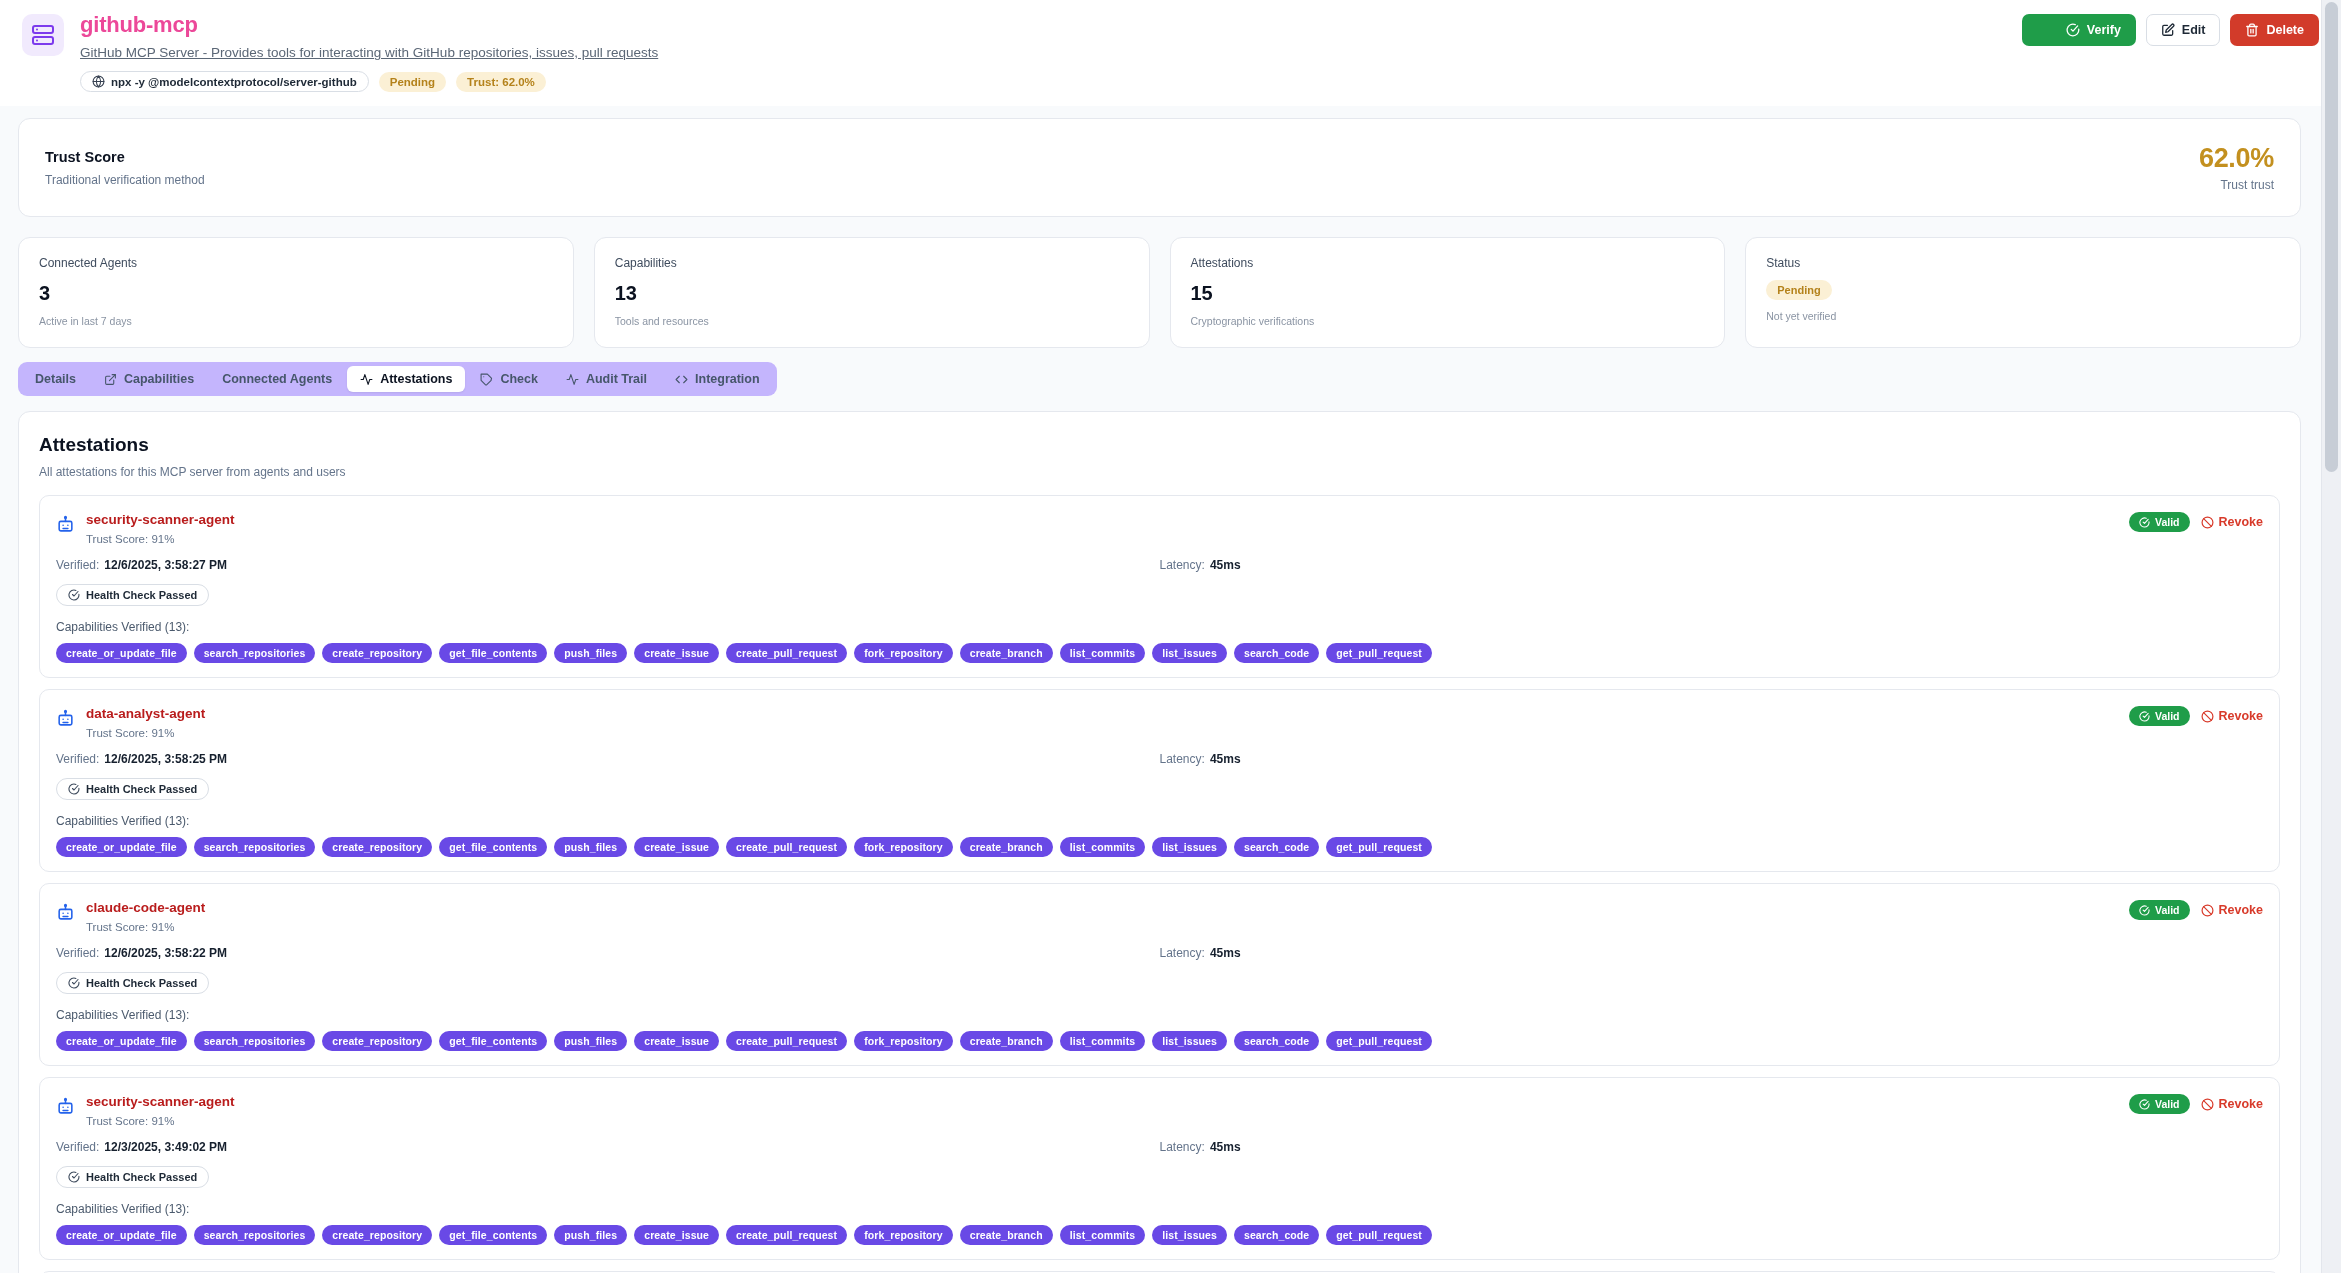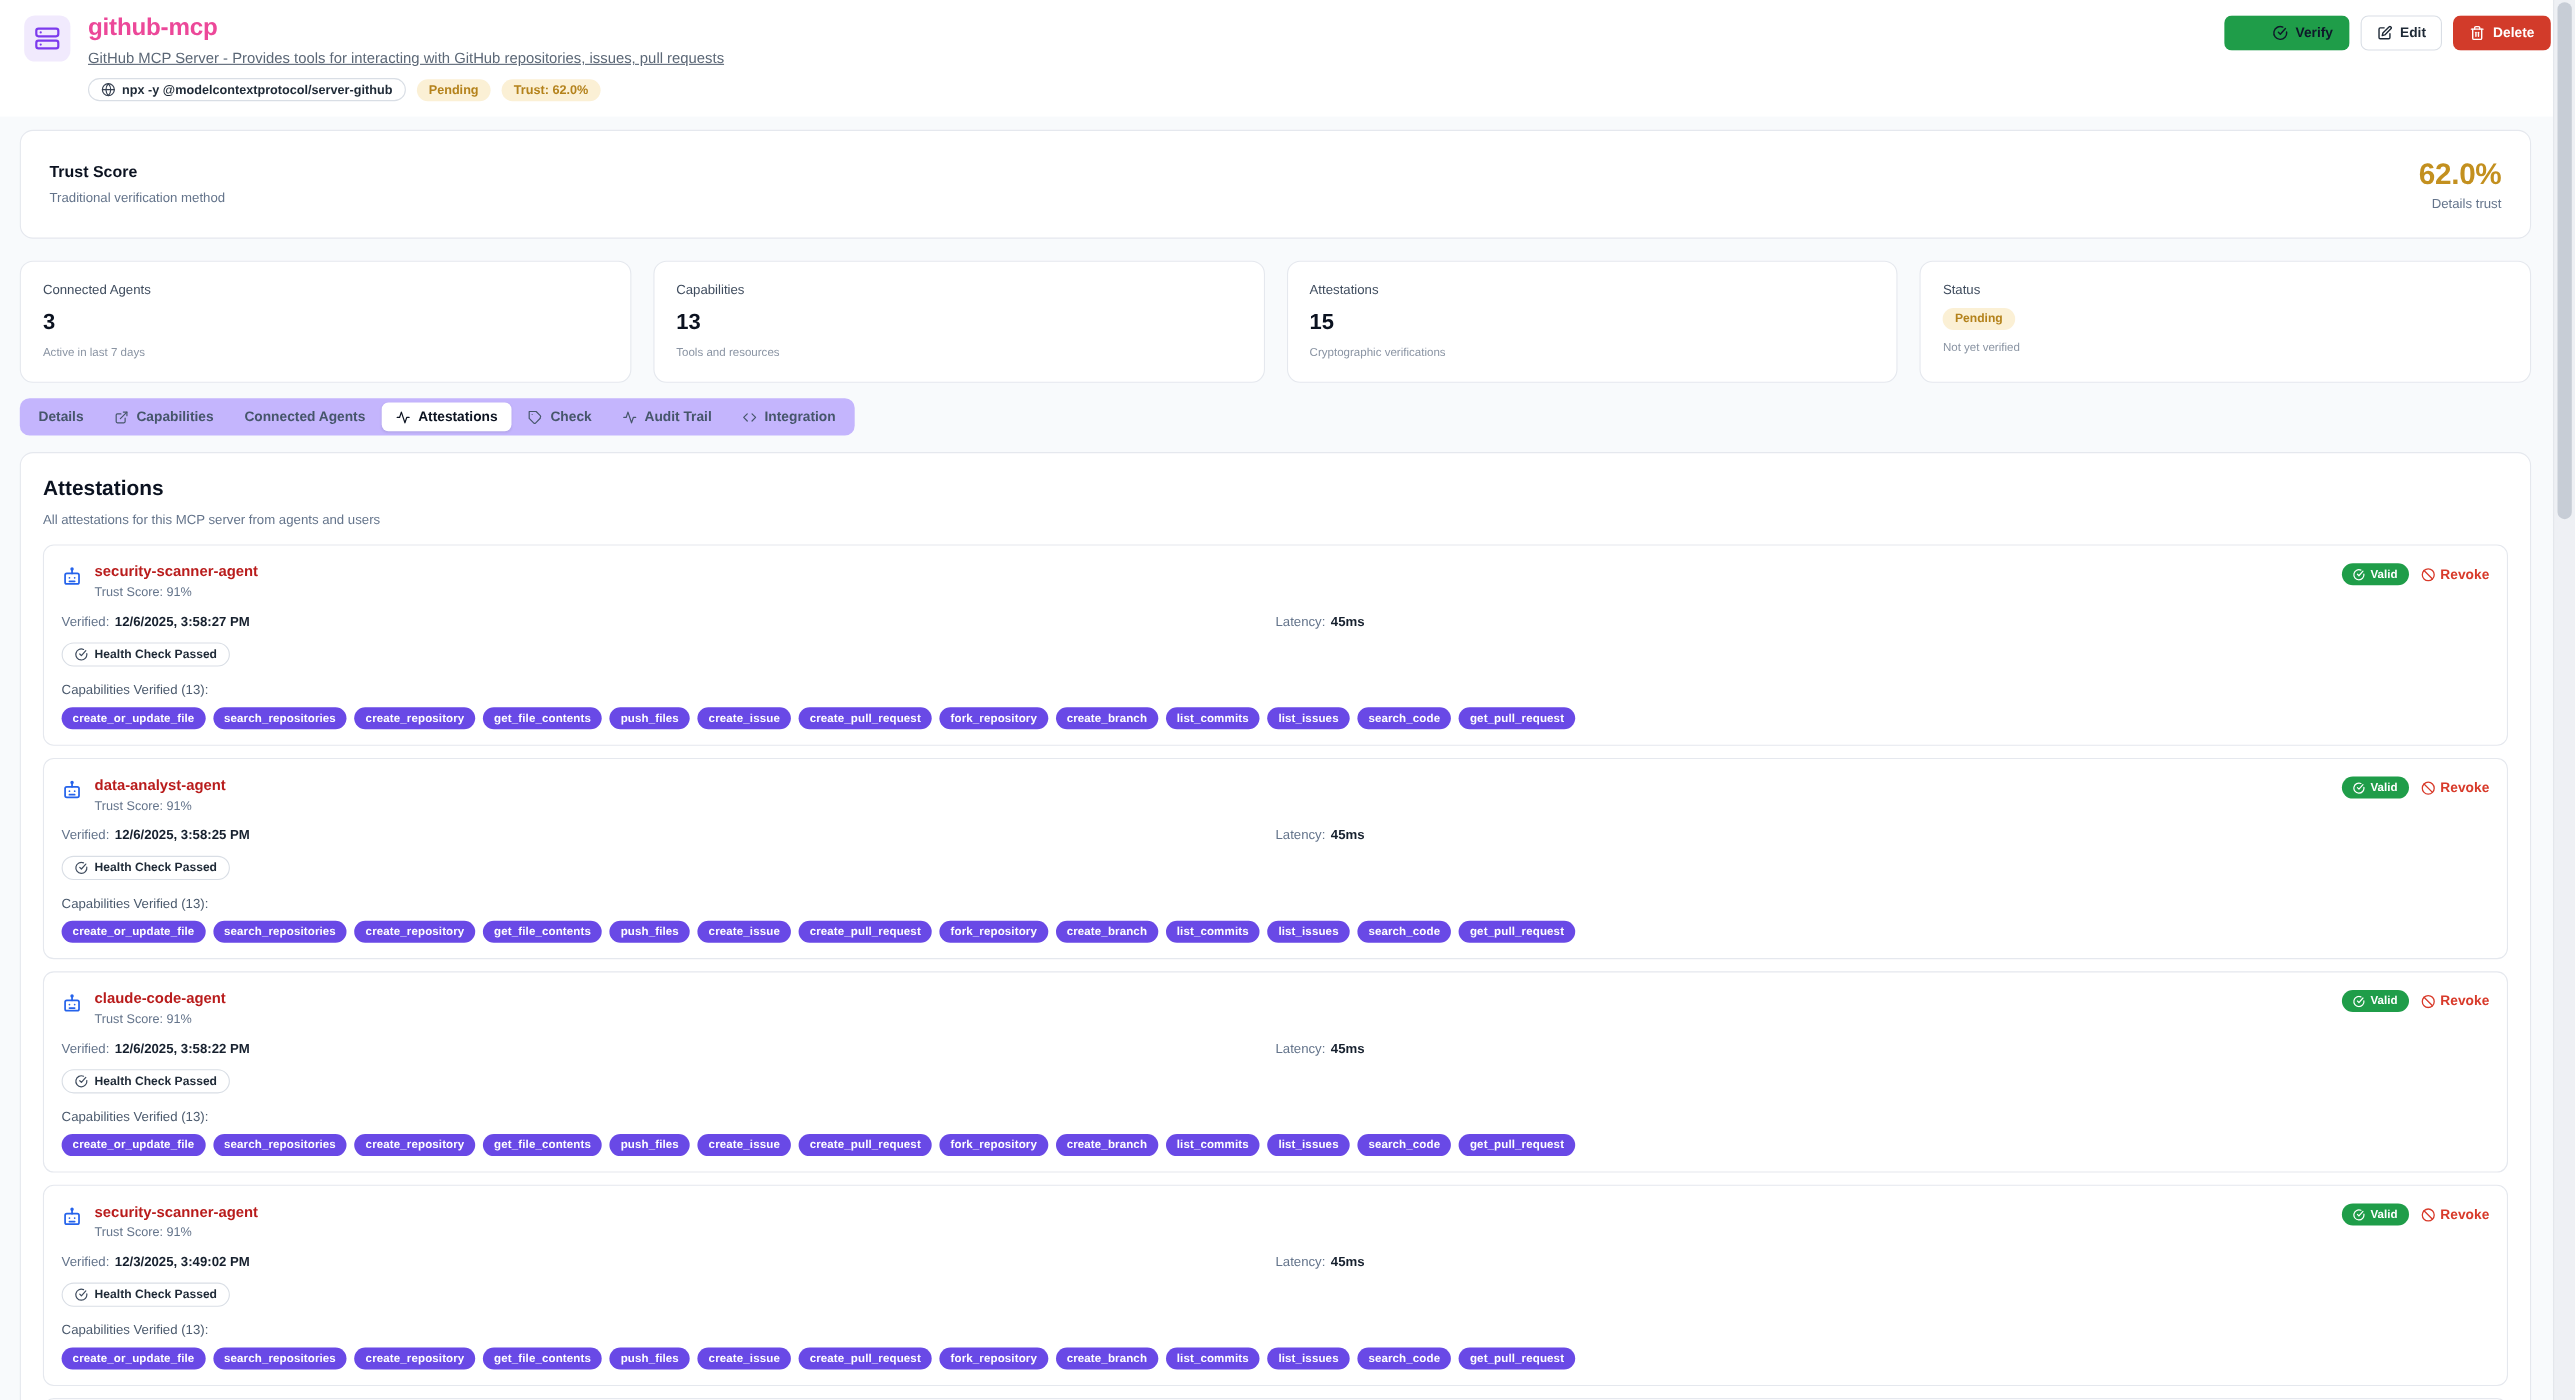--- a/index.html
+++ b/index.html
@@ -47,21 +47,21 @@
     font-size: 11.5px; font-weight: bold;
   }
   .header-actions { display: flex; gap: 10px; margin-left: auto; padding-top: 2px; }
   .btn {
     display: inline-flex; align-items: center; gap: 7px;
     font-size: 12.5px; font-weight: bold;
     border-radius: 7px; padding: 8px 14px;
     border: 1px solid transparent; cursor: pointer;
     font-family: "Liberation Sans", sans-serif;
   }
-  .btn-verify { background: #1f9d49; color: #0f172a; padding-left: 43px; }
+  .btn-verify { background: #1f9d49; color: #ffffff; padding-left: 43px; }
   .btn-edit   { background: #ffffff; color: #1e2936; border-color: #d9dee5; }
   .btn-delete { background: #d23b2a; color: #fff; }
 
   
   .main { padding: 12px 40px 0 18px; }
   .card {
     background: #fff;
     border: 1px solid #e5e8ee;
     border-radius: 12px;
   }
@@ -233,21 +233,21 @@
 <div class="main">
 
   
   <div class="card trust-card">
     <div>
       <div class="trust-title">Trust Score</div>
       <div class="trust-sub">Traditional verification method</div>
     </div>
     <div class="trust-right">
       <div class="trust-value">62.0%</div>
-      <div class="trust-level">Details trust</div>
+      <div class="trust-level">Trust trust</div>
     </div>
   </div>
 
   
   <div class="stats-row">
     <div class="card stat-card">
       <div class="stat-label">Connected Agents</div>
       <div class="stat-value">3</div>
       <div class="stat-sub">Active in last 7 days</div>
     </div>

